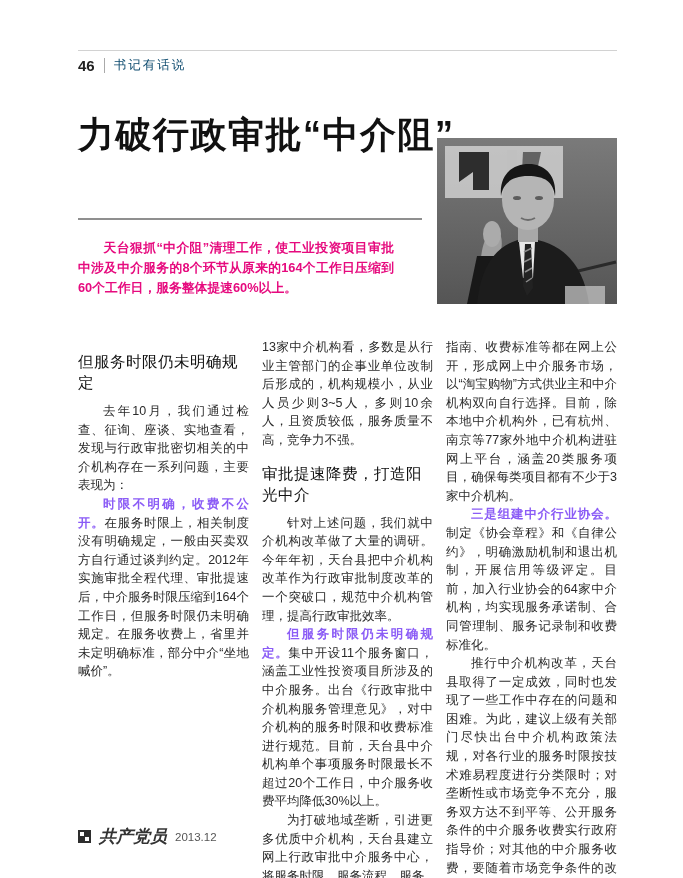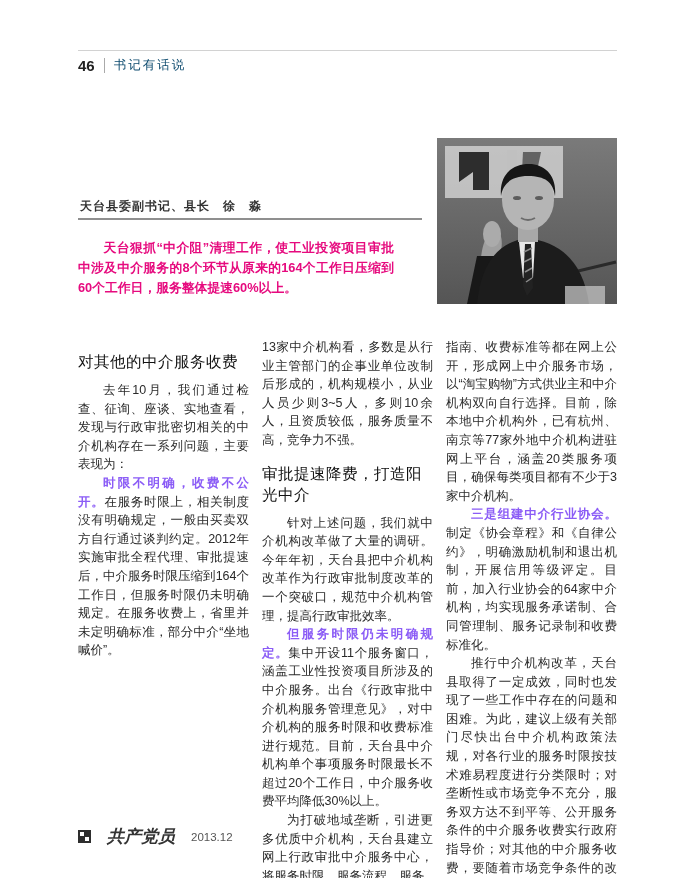--- a/index.html
+++ b/index.html
@@ -23,41 +23,41 @@
 
   .photo{position:absolute;left:437px;top:130px;width:180px;height:166px;display:block;}
 
   .columns{position:absolute;left:78px;top:330px;width:539px;display:flex;gap:13px;}
   .col{width:171px;}
   .body-p{margin:0;font-size:12.5px;line-height:18.6px;text-align:justify;color:#2a2a2a;}
   .body-p.indent{text-indent:2em;}
   .body-p b{font-weight:700;color:#8b5cf6;}
   .col-h{font-size:15.5px;font-weight:400;color:#111;margin:14px 0 8px 0;letter-spacing:0.5px;}
 
-  .footer{position:absolute;left:78px;top:820px;display:flex;align-items:flex-end;gap:16px;}
+  .footer{position:absolute;left:78px;top:820px;display:flex;align-items:flex-end;gap:8px;}
   .magazine-logo{width:13px;height:13px;margin-bottom:2px;}
   .magazine-name{font-size:17px;font-weight:700;font-style:italic;color:#333;line-height:1;
     font-family:"Liberation Serif","DejaVu Serif",serif;}
   .issue{font-size:11.5px;color:#555;line-height:1.2;}
 </style>
 </head>
 <body>
 
 <div class="page">
 
   <div class="top-rule"></div>
 
   <div class="header">
     <span class="page-num">46</span>
     <span class="header-divider"></span>
     <span class="section-name">书记有话说</span>
   </div>
 
+  <div class="article-title">力破行政审批“中介阻”</div>
 
-  <div class="byline">天台县委副书记、县长　徐　淼</div>
   <div class="byline-rule"></div>
 
   <div class="abstract" style="color:#e60a7e;">天台狠抓“中介阻”清理工作，使工业投资项目审批中涉及中介服务的8个环节从原来的164个工作日压缩到60个工作日，服务整体提速60%以上。</div>
 
   <svg class="photo" viewBox="0 0 180 166" aria-hidden="true">
     <defs>
       <linearGradient id="bgGrad" x1="0" y1="0" x2="0" y2="1">
         <stop offset="0" stop-color="#7a7a7a"></stop>
         <stop offset="1" stop-color="#555555"></stop>
       </linearGradient>
@@ -93,21 +93,21 @@
 
     <ellipse cx="80" cy="60" rx="4" ry="2" fill="#5c5c5c"></ellipse>
     <ellipse cx="102" cy="60" rx="4" ry="2" fill="#5c5c5c"></ellipse>
     <path d="M84 80 Q91 84 98 80" stroke="#6b6b6b" stroke-width="2" fill="none"></path>
 
     <rect x="128" y="148" width="40" height="18" fill="#bdbdbd" opacity="0.8"></rect>
   </svg>
 
   <div class="columns">
     <div class="col">
-        <div class="col-h">对其他的中介服务收费</div>
+        <div class="col-h">但服务时限仍未明确规定</div>
         <p class="body-p indent">去年10月，我们通过检查、征询、座谈、实地查看，发现与行政审批密切相关的中介机构存在一系列问题，主要表现为：</p>
         <p class="body-p indent"><b>时限不明确，收费不公开。</b>在服务时限上，相关制度没有明确规定，一般由买卖双方自行通过谈判约定。2012年实施审批全程代理、审批提速后，中介服务时限压缩到164个工作日，但服务时限仍未明确规定。在服务收费上，省里并未定明确标准，部分中介“坐地喊价”。</p>
       </div>
     <div class="col">
         <p class="body-p">13家中介机构看，多数是从行业主管部门的企事业单位改制后形成的，机构规模小，从业人员少则3~5人，多则10余人，且资质较低，服务质量不高，竞争力不强。</p>
         <div class="col-h">审批提速降费，打造阳光中介</div>
         <p class="body-p indent">针对上述问题，我们就中介机构改革做了大量的调研。今年年初，天台县把中介机构改革作为行政审批制度改革的一个突破口，规范中介机构管理，提高行政审批效率。</p>
         <p class="body-p indent"><b>但服务时限仍未明确规定。</b>集中开设11个服务窗口，涵盖工业性投资项目所涉及的中介服务。出台《行政审批中介机构服务管理意见》，对中介机构的服务时限和收费标准进行规范。目前，天台县中介机构单个事项服务时限最长不超过20个工作日，中介服务收费平均降低30%以上。</p>
         <p class="body-p indent">为打破地域垄断，引进更多优质中介机构，天台县建立网上行政审批中介服务中心，将服务时限、服务流程、服务</p>
       </div>

